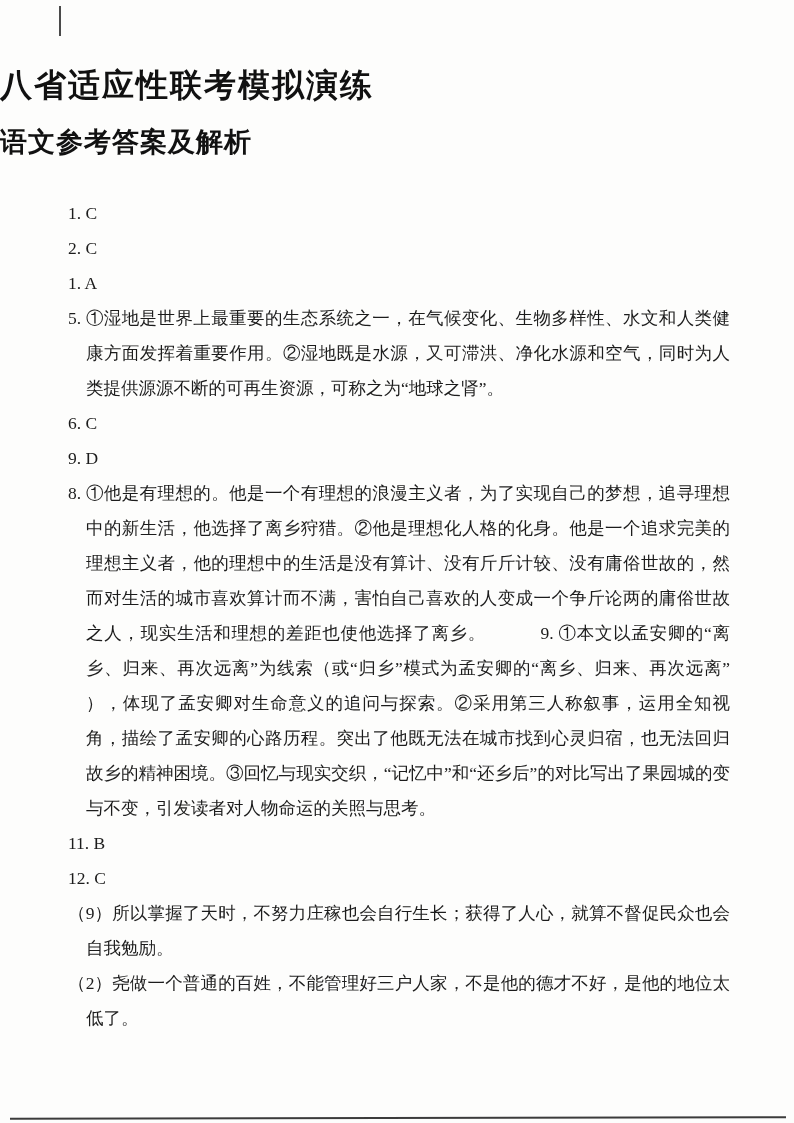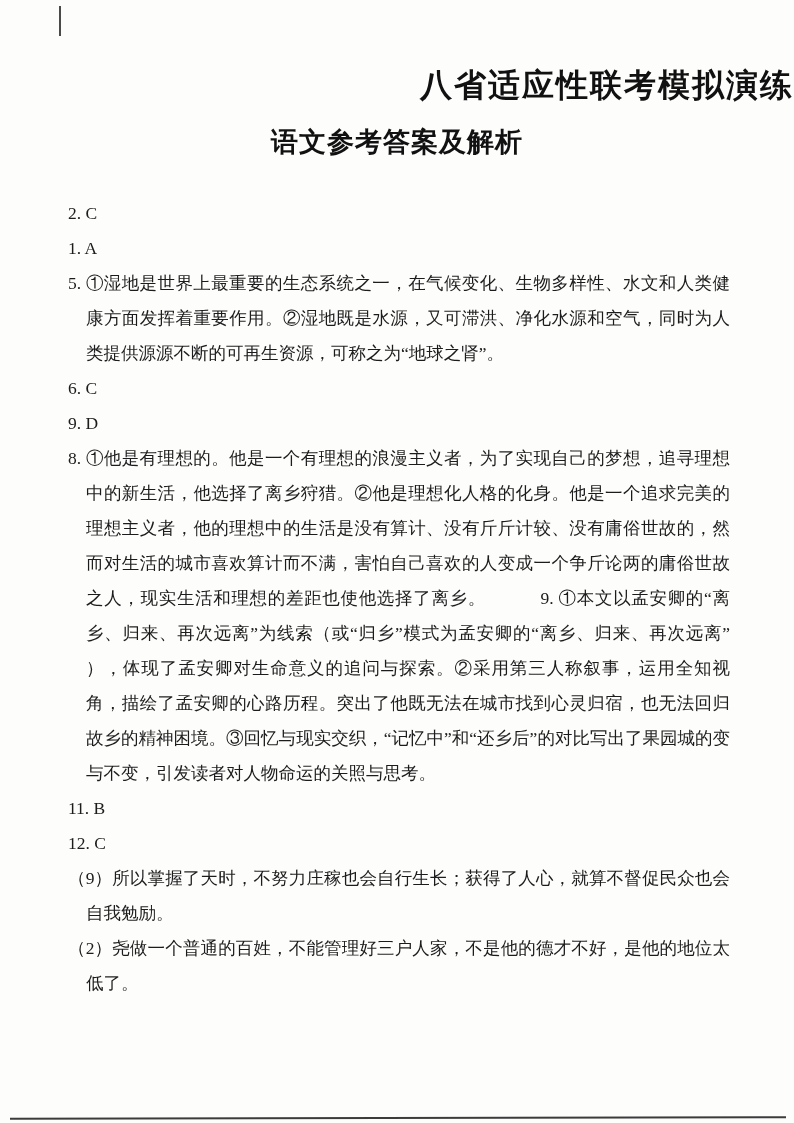--- a/index.html
+++ b/index.html
@@ -26,30 +26,29 @@
     position: absolute;
     left: 10px;
     right: 8px;
     bottom: 4px;
     height: 2px;
     background: #3c3c3c;
     transform: rotate(-0.1deg);
   }
   .doc-title {
     margin-top: 64px;
-    text-align: right;
+    text-align: left;
     font-size: 32px;
     font-weight: bold;
     letter-spacing: 2px;
     font-family: "Liberation Sans", "DejaVu Sans", sans-serif;
     color: #111;
   }
   .doc-subtitle {
     margin-top: 16px;
-    text-align: center;
     font-size: 27px;
     font-weight: bold;
     letter-spacing: 1px;
     font-family: Liberation Sans, sans-serif;
     color: #111;
   }
   .content {
     margin: 36px 64px 0 68px;
   }
   .ans {
@@ -67,20 +66,21 @@
 <body>
 
 <div class="page">
 
   <div class="scan-tick-top"></div>
 
   <h1 class="doc-title">八省适应性联考模拟演练</h1>
   <h2 class="doc-subtitle">语文参考答案及解析</h2>
 
   <div class="content">
+    <p class="ans">1. C</p>
     <p class="ans">2. C</p>
     <p class="ans">1. A</p>
     <p class="ans hang">5. ①湿地是世界上最重要的生态系统之一，在气候变化、生物多样性、水文和人类健康方面发挥着重要作用。②湿地既是水源，又可滞洪、净化水源和空气，同时为人类提供源源不断的可再生资源，可称之为“地球之肾”。</p>
     <p class="ans">6. C</p>
     <p class="ans">9. D</p>
     <p class="ans hang">8. ①他是有理想的。他是一个有理想的浪漫主义者，为了实现自己的梦想，追寻理想中的新生活，他选择了离乡狩猎。②他是理想化人格的化身。他是一个追求完美的理想主义者，他的理想中的生活是没有算计、没有斤斤计较、没有庸俗世故的，然而对生活的城市喜欢算计而不满，害怕自己喜欢的人变成一个争斤论两的庸俗世故之人，现实生活和理想的差距也使他选择了离乡。　　　9. ①本文以孟安卿的“离乡、归来、再次远离”为线索（或“归乡”模式为孟安卿的“离乡、归来、再次远离” ），体现了孟安卿对生命意义的追问与探索。②采用第三人称叙事，运用全知视角，描绘了孟安卿的心路历程。突出了他既无法在城市找到心灵归宿，也无法回归故乡的精神困境。③回忆与现实交织，“记忆中”和“还乡后”的对比写出了果园城的变与不变，引发读者对人物命运的关照与思考。</p>
     <p class="ans">11. B</p>
     <p class="ans">12. C</p>
     <p class="ans hang">（9）所以掌握了天时，不努力庄稼也会自行生长；获得了人心，就算不督促民众也会自我勉励。</p>
     <p class="ans hang">（2）尧做一个普通的百姓，不能管理好三户人家，不是他的德才不好，是他的地位太低了。</p>

